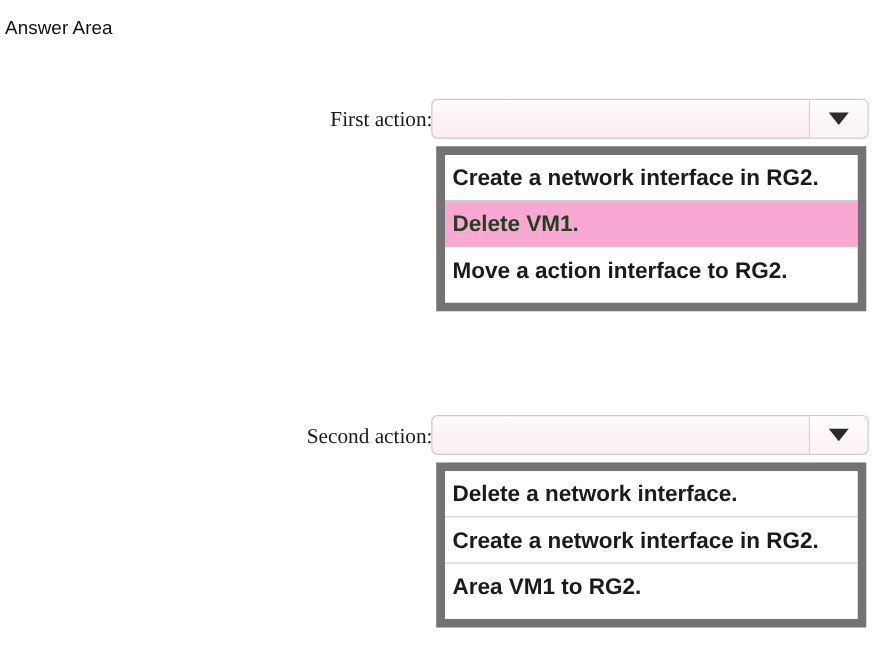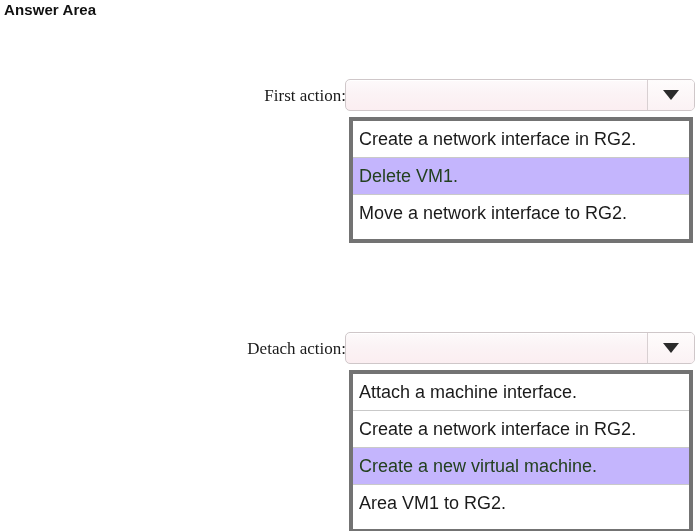--- a/index.html
+++ b/index.html
@@ -14,23 +14,23 @@
     overflow: hidden;
     font-family: "Liberation Sans", sans-serif;
     color: #000000;
     -webkit-font-smoothing: antialiased;
   }
 
   
   .answer-area-title {
     position: absolute;
     left: 4px;
-    top: 0px;
+    top: 13px;
     font-size: 15px;
-    font-weight: bold;
+    font-weight: normal;
     letter-spacing: 0.1px;
     color: #111111;
     line-height: 20px;
   }
 
   
   .action-block {
     position: absolute;
     left: 0;
     width: 699px;
@@ -91,42 +91,43 @@
     border-top: 10px solid #2b2b2b;
   }
 
   
   .option-list {
     position: absolute;
     left: 349px;
     top: 38px;
     width: 344px;
     box-sizing: border-box;
-    border: 4px solid #737373;
+    border: 7px solid #737373;
     background: #ffffff;
     padding: 0;
     margin: 0;
     list-style: none;
+    font-weight: bold;
   }
   .option-item {
     height: 36px;
     line-height: 36px;
     padding: 0 0 0 6px;
     font-size: 18px;
     color: #1b1b1b;
     white-space: nowrap;
     border-bottom: 1px solid #c9c9c9;
     background: #ffffff;
     overflow: hidden;
   }
   .option-item.last {
     border-bottom: none;
   }
   .option-item.selected {
-    background: #c4b5fd;
+    background: #f9a8d4;
     color: #23401f;
   }
   .option-list-pad {
     height: 8px;
     background: #ffffff;
   }
 </style>
 </head>
 <body>
 
@@ -139,36 +140,35 @@
   <div class="select-face">
     <div class="select-value"></div>
     <div class="select-arrow-btn">
       <span class="caret"></span>
     </div>
   </div>
 
   <ul class="option-list">
     <li class="option-item">Create a network interface in RG2.</li>
     <li class="option-item selected">Delete VM1.</li>
-    <li class="option-item last">Move a network interface to RG2.</li>
+    <li class="option-item last">Move a action interface to RG2.</li>
     <li class="option-list-pad"></li>
   </ul>
 </div>
 
 <div class="action-block" id="block-1" style="top:332px;">
 
-  <div class="action-label">Detach action:</div>
+  <div class="action-label">Second action:</div>
 
   <div class="select-face">
     <div class="select-value"></div>
     <div class="select-arrow-btn">
       <span class="caret"></span>
     </div>
   </div>
 
   <ul class="option-list">
-    <li class="option-item">Attach a machine interface.</li>
+    <li class="option-item">Delete a network interface.</li>
     <li class="option-item">Create a network interface in RG2.</li>
-    <li class="option-item selected">Create a new virtual machine.</li>
     <li class="option-item last">Area VM1 to RG2.</li>
     <li class="option-list-pad"></li>
   </ul>
 </div>
 
 </body></html>

